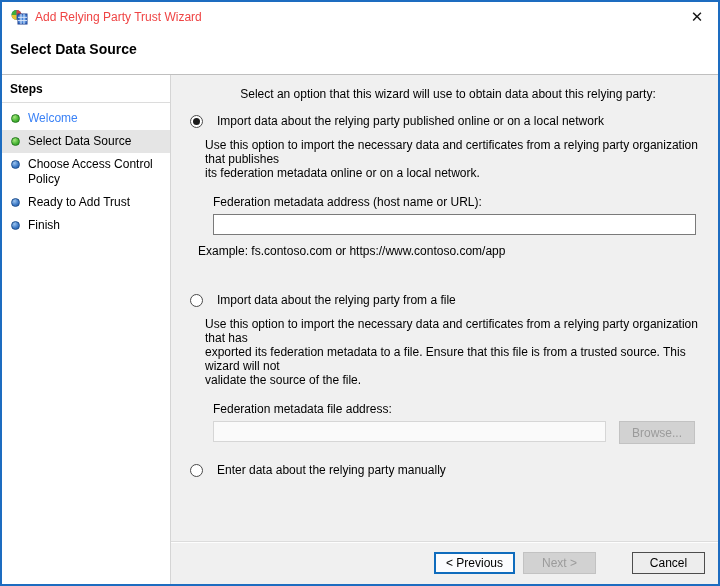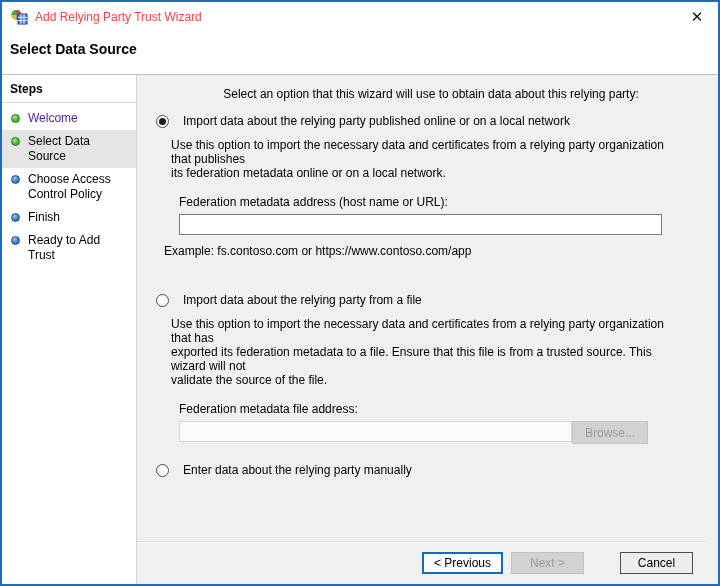--- a/index.html
+++ b/index.html
@@ -31,39 +31,39 @@
     height:43px; background:#fff; flex:0 0 auto;
     padding:9px 0 0 8px;
     border-bottom:1px solid #bfbfbf;
   }
   .header h1 { font-size:14px; font-weight:bold; color:#000; }
 
   
   .body { flex:1 1 auto; display:flex; min-height:0; }
 
   .sidebar {
-    width:134px; flex:0 0 auto; background:#fff;
+    width:168px; flex:0 0 auto; background:#fff;
     display:flex; flex-direction:column;
   }
   .steps-title {
     font-weight:bold; font-size:12px;
     padding:7px 8px 6px 8px;
     border-bottom:1px solid #dcdcdc;
     margin-bottom:4px;
   }
   .step {
     display:flex; gap:8px; align-items:flex-start;
     padding:4px 6px 4px 9px; line-height:15px;
   }
   .step .dot {
     width:9px; height:9px; border-radius:50%; flex:0 0 auto; margin-top:3px;
   }
   .dot.green { background:radial-gradient(circle at 35% 30%, #a6e87e, #45b332 60%, #2c8f22); border:1px solid #267a1e; }
   .dot.blue  { background:radial-gradient(circle at 35% 30%, #9cc4ee, #3a77c4 60%, #265a9e); border:1px solid #1e4f8e; }
-  .step.link .lbl { color:#4c1d95; }
+  .step.link .lbl { color:#3b82f6; }
   .step.active { background:#e5e5e5; }
   .step .lbl { padding-right:4px; }
 
   .content {
     flex:1 1 auto; background:#f0f0f0; border-left:1px solid #d5d5d5;
     position:relative; padding:12px 12px 0 19px; min-width:0;
   }
   .intro { margin:0 0 2px 0;text-align:center; }
 
   .radio-row { display:flex; gap:14px; align-items:flex-start; margin-top:13px; }
@@ -83,31 +83,31 @@
   .field-label { margin:15px 0 0 23px; }
   .text-input {
     display:block; margin:5px 0 0 23px; width:483px; height:21px;
     border:1px solid #7a7a7a; background:#fff; font:inherit; padding:0 4px;
   }
   .text-input.disabled {
     width:393px; background:#fafafa; border:1px solid #d6d6d6; color:#9a9a9a;
   }
   .example { margin:9px 0 0 8px; }
 
-  .file-row { display:flex; align-items:flex-start; }
+  .file-row { display:flex; align-items:flex-start; gap:13px; }
   .btn {
     font:inherit; height:22px; min-width:73px; padding:0 10px;
     background:#ededed; border:1px solid #4d4d4d; color:#000; cursor:default;
   }
   .btn.disabled { background:#d2d2d2; border:1px solid #c2c2c2; color:#9b9b9b; }
   .btn.browse { margin-top:5px; height:23px; min-width:76px; }
   .btn.focused { background:#fbfcfe; border:2px solid #0f6cbd; }
 
   .footer {
-    position:absolute; left:0; right:12px; bottom:0; height:43px;
+    position:absolute; left:0; right:0; bottom:0; height:43px;
     border-top:1px solid #dcdcdc; box-shadow:0 1px 0 #fdfdfd inset;
     display:flex; align-items:center; justify-content:flex-end;
     padding:0 13px; gap:8px; background:#f0f0f0;
   }
   .footer .gap { width:20px; }
 </style>
 </head>
 <body>
 
 <div class="window">
@@ -144,25 +144,25 @@
       <div class="step active">
         <span class="dot green"></span>
         <span class="lbl">Select Data Source</span>
       </div>
       <div class="step">
         <span class="dot blue"></span>
         <span class="lbl">Choose Access Control Policy</span>
       </div>
       <div class="step">
         <span class="dot blue"></span>
-        <span class="lbl">Finish</span>
+        <span class="lbl">Ready to Add Trust</span>
       </div>
       <div class="step">
         <span class="dot blue"></span>
-        <span class="lbl">Ready to Add Trust</span>
+        <span class="lbl">Finish</span>
       </div>
     </div>
 
     <div class="content">
 
       <p class="intro">Select an option that this wizard will use to obtain data about this relying party:</p>
 
       <div class="radio-row">
         <span class="radio selected"></span>
         <span class="radio-label">Import data about the relying party published online or on a local network</span>

